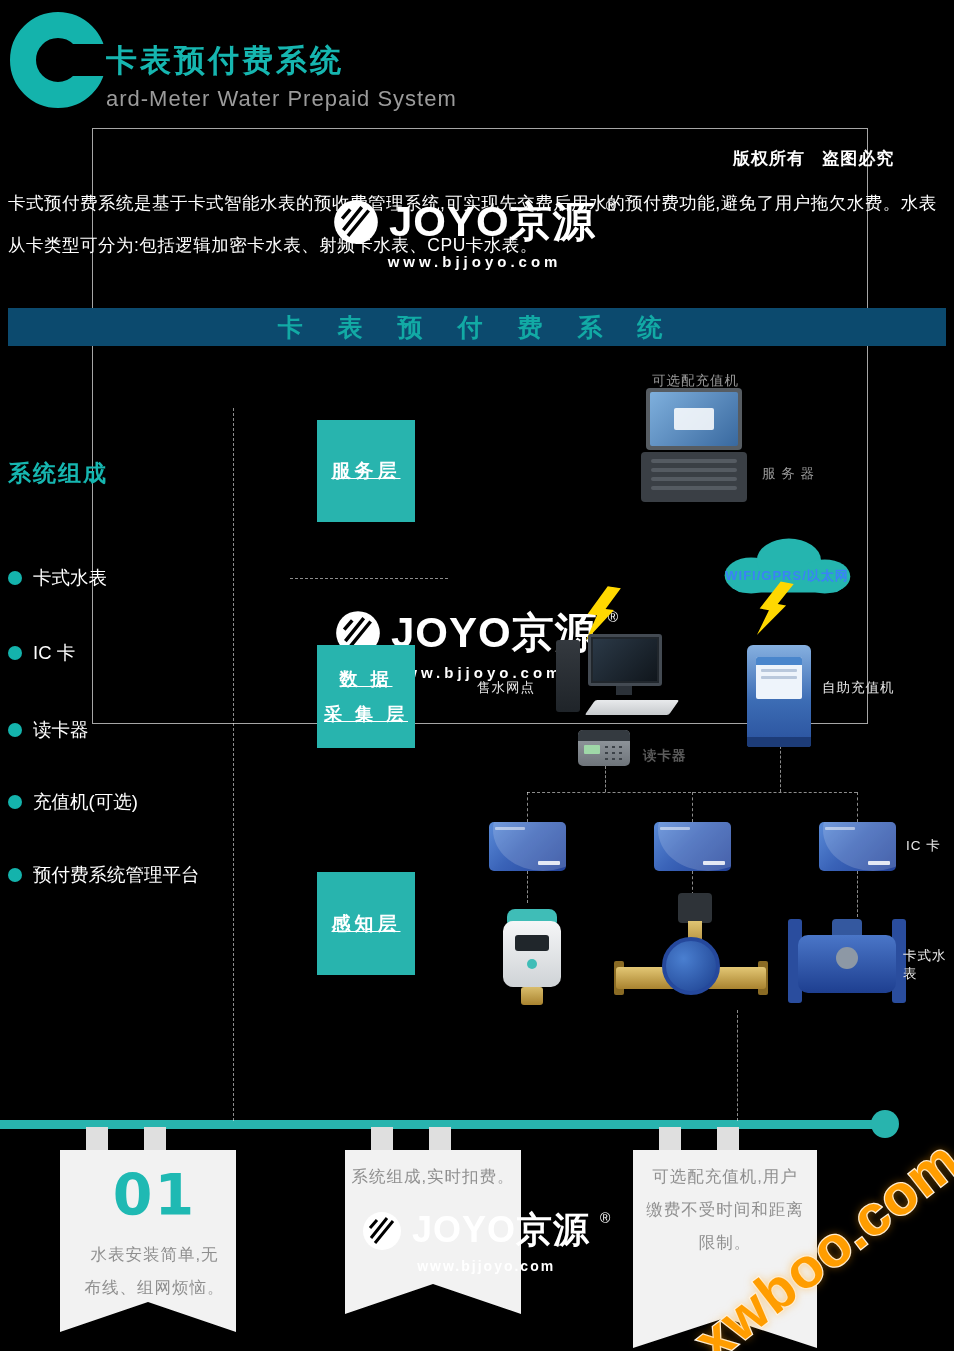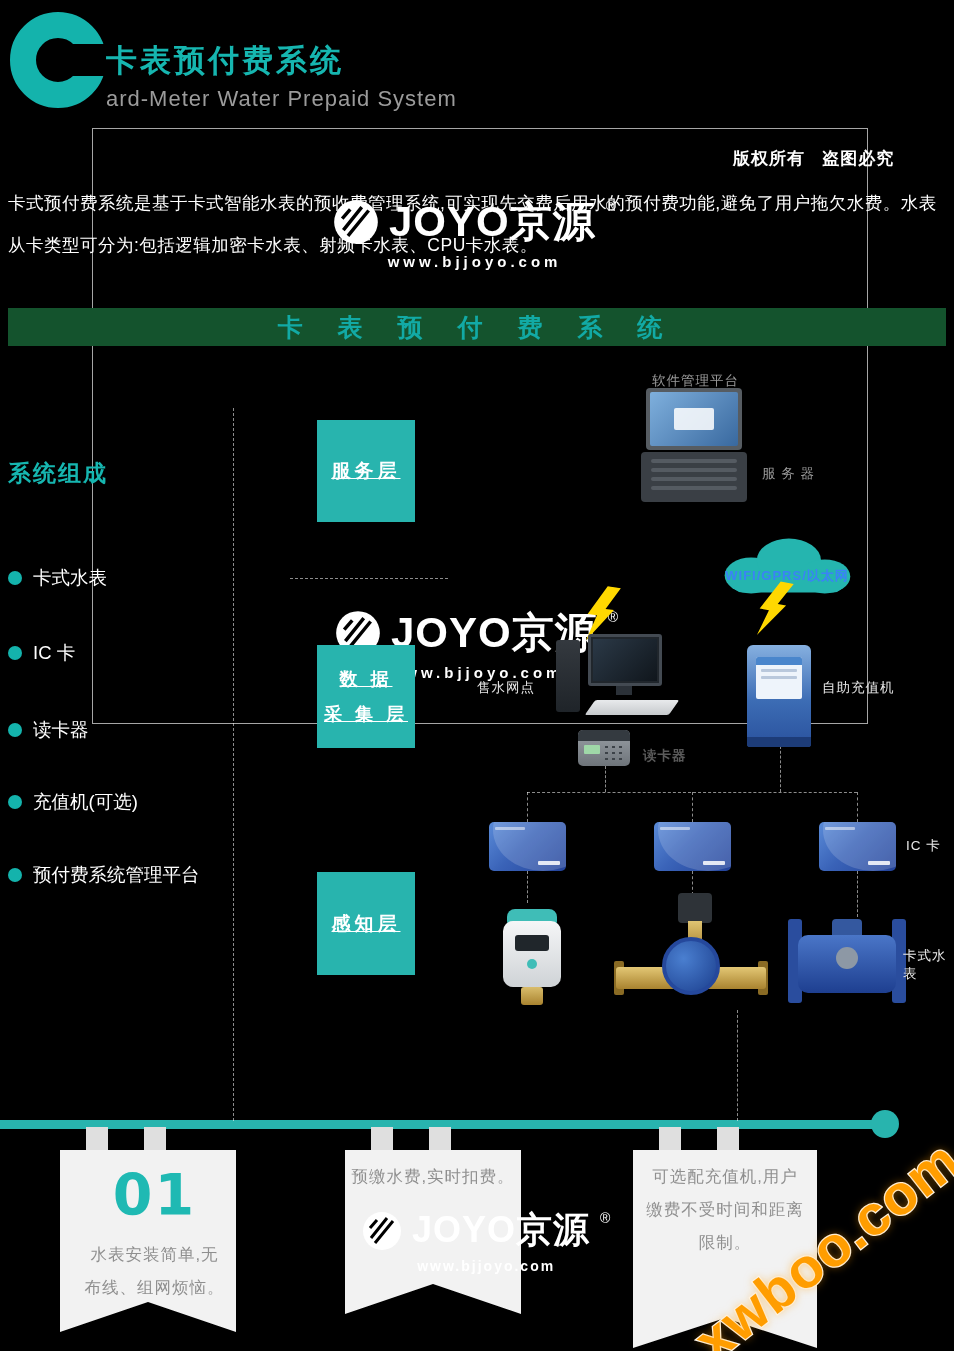--- a/index.html
+++ b/index.html
@@ -25,21 +25,21 @@
   .joyo-reg{font-size:14px;align-self:flex-start;margin-top:4px;}
   .joyo-url{font-size:15px;font-weight:bold;letter-spacing:4px;margin-top:3px;text-align:center;}
   .joyo1{left:333px;top:194px;}
   .joyo2{left:335px;top:605px;z-index:4;}
   .joyo3{left:362px;top:1206px;z-index:20;}
   .joyo3 .joyo-icon{width:40px;height:40px;}
   .joyo3 .joyo-brand{font-size:36px;}
   .joyo3 .joyo-url{font-size:14px;letter-spacing:2px;}
 
   
-  .banner{position:absolute;left:8px;top:308px;width:938px;height:38px;background:#14532d;
+  .banner{position:absolute;left:8px;top:308px;width:938px;height:38px;background:#0c4a6e;
           display:flex;align-items:center;justify-content:center;}
   .banner span{color:#12aaa5;font-size:25px;font-weight:bold;letter-spacing:14px;}
 
   
   .sect-title{position:absolute;left:8px;top:458px;font-size:23px;font-weight:bold;color:#16b6b0;letter-spacing:2px;}
   .bullet{position:absolute;left:8px;display:flex;align-items:center;gap:11px;color:#fff;font-size:18.5px;}
   .dot{width:14px;height:14px;border-radius:50%;background:#14b3ac;flex:0 0 auto;}
 
   .layer{position:absolute;left:317px;width:98px;background:#28b4ae;color:#fff;font-weight:bold;
          display:flex;align-items:center;justify-content:center;text-align:center;
@@ -221,21 +221,21 @@
   <div class="bullet" style="top:862px;">
     <span class="dot"></span>
     <span>预付费系统管理平台</span>
   </div>
 
   <div class="layer layer-service">服务层</div>
   <div class="layer layer-data">数 据
 采 集 层</div>
   <div class="layer layer-perception">感知层</div>
 
-  <div class="small-label gray-label" style="left:652px;top:372px;">软件管理平台</div>
+  <div class="small-label gray-label" style="left:652px;top:372px;">可选配充值机</div>
   <div class="server">
     <div class="srv-monitor">
       <div class="srv-screen">
           <div class="srv-win"></div>
         </div>
     </div>
     <div class="srv-chassis">
         <i></i>
         <i></i>
         <i></i>
@@ -337,21 +337,21 @@
   <div class="strap" style="left:429px;"></div>
   <div class="strap" style="left:659px;"></div>
   <div class="strap" style="left:717px;"></div>
 
   <div class="ribbon rib1">
     <div class="rib-num">01</div>
     <div class="rib-text">水表安装简单,无
 布线、组网烦恼。</div>
   </div>
   <div class="ribbon rib2">
-    <div class="rib-text">预缴水费,实时扣费。</div>
+    <div class="rib-text">系统组成,实时扣费。</div>
   </div>
   <div class="ribbon rib3">
     <div class="rib-text">可选配充值机,用户
 缴费不受时间和距离
 限制。</div>
   </div>
 
   <div class="joyo joyo3">
     <div class="joyo-row">
       <svg class="joyo-icon" viewBox="0 0 40 40">

